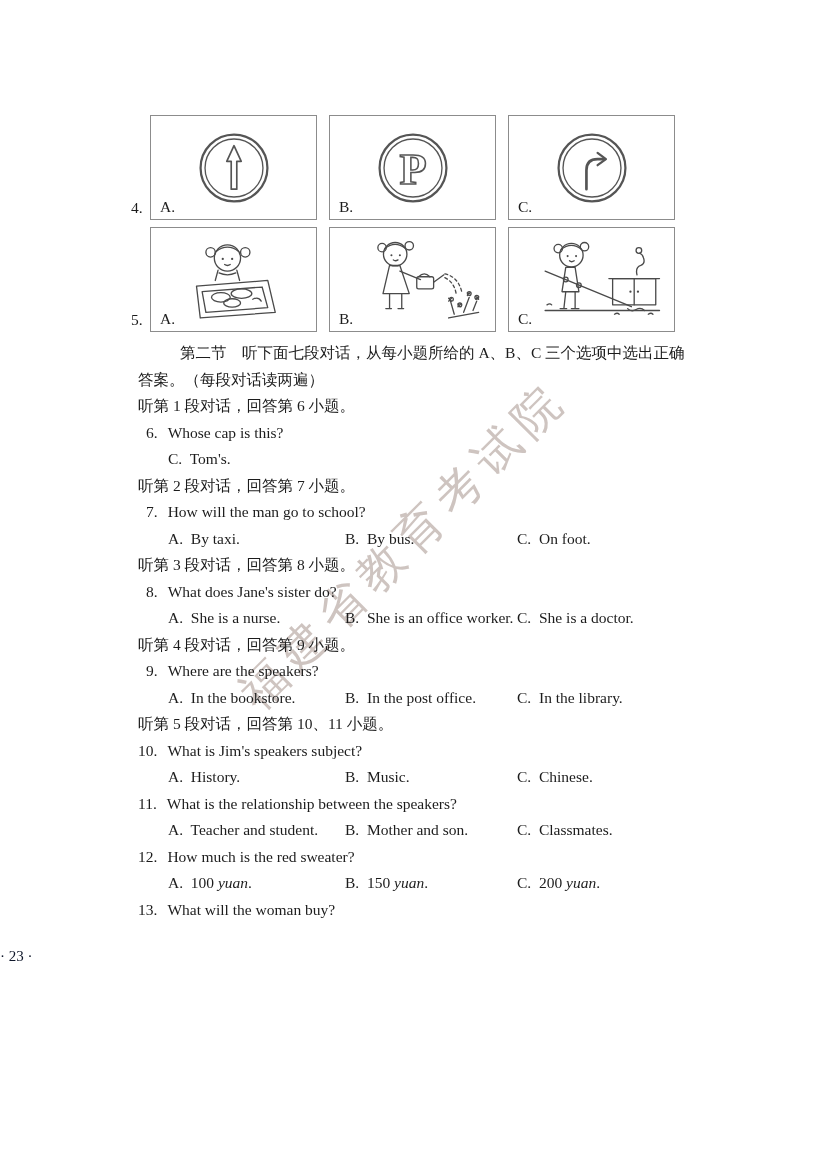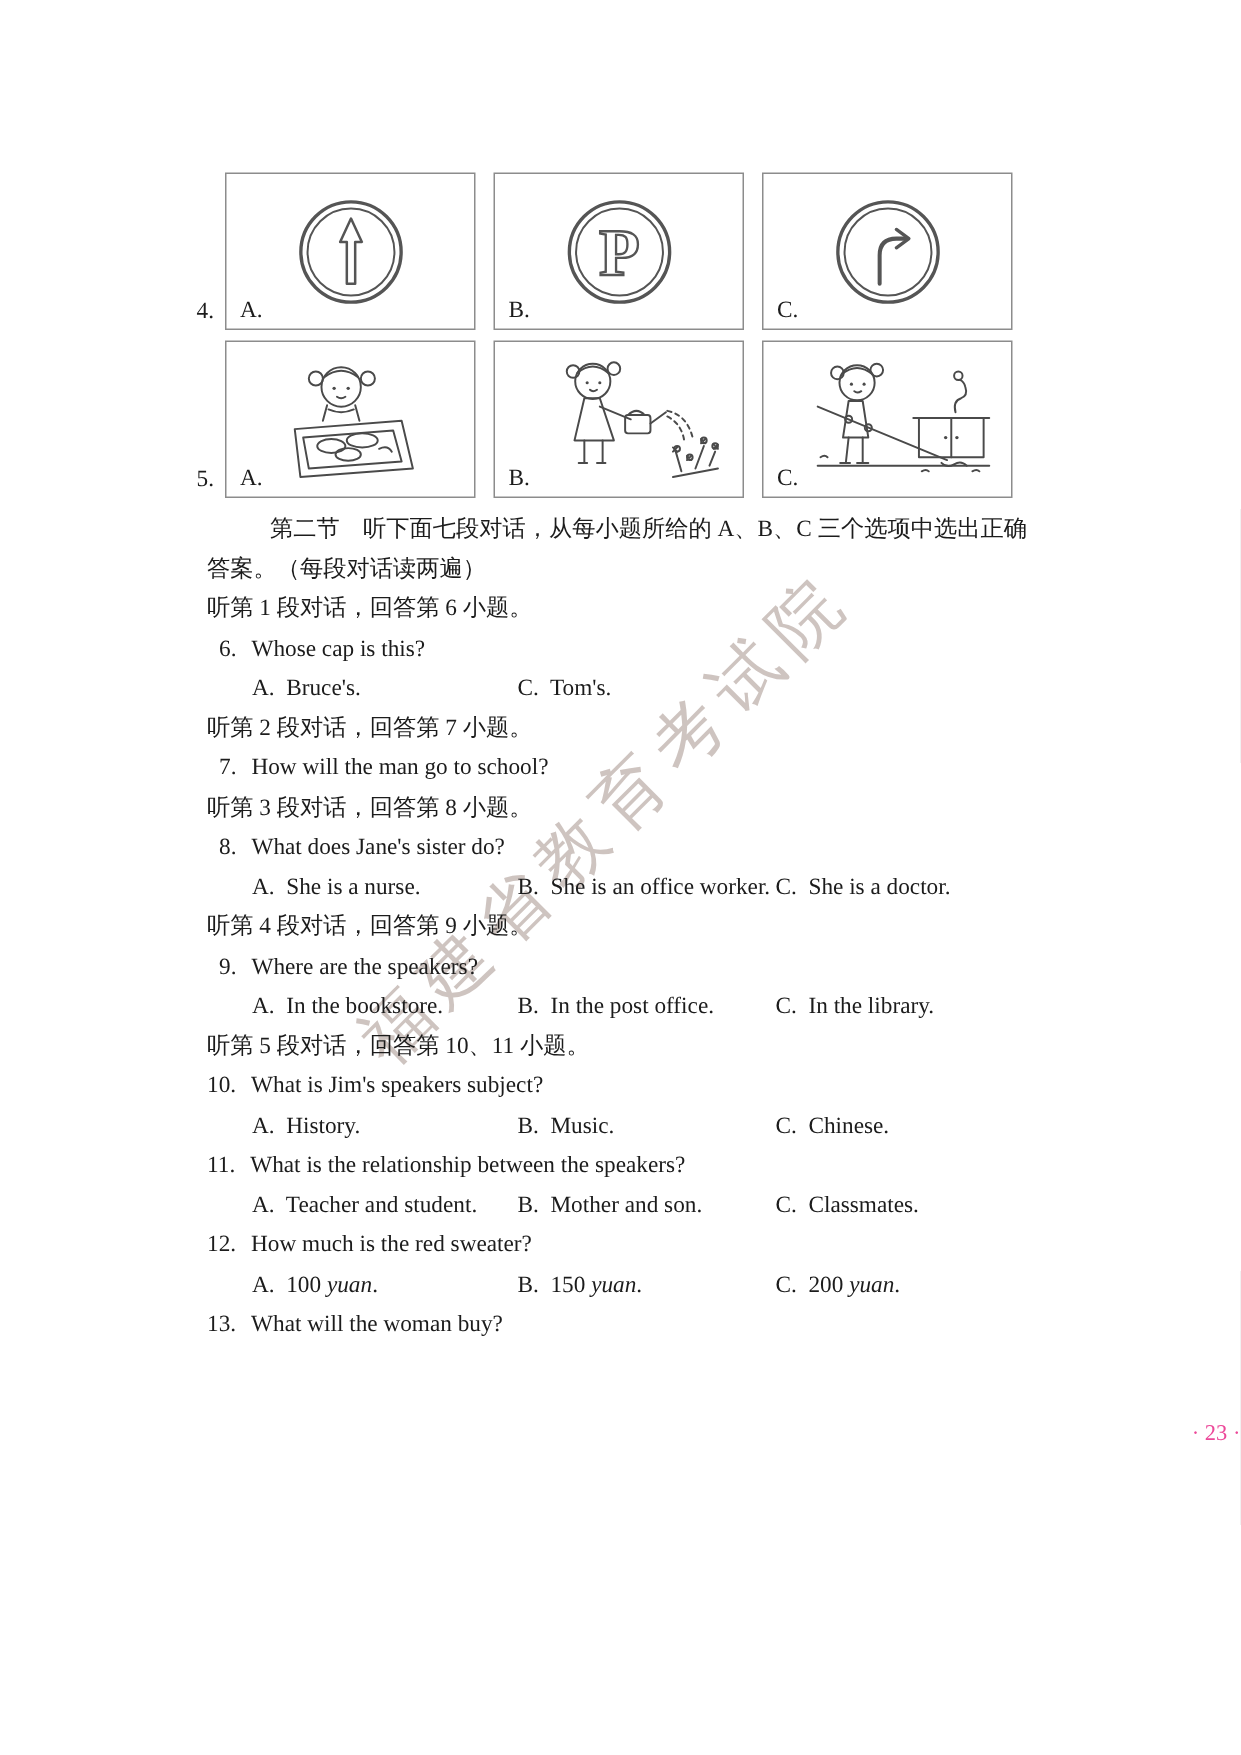--- a/index.html
+++ b/index.html
@@ -40,22 +40,22 @@
   }
   .sec { text-indent:42px; }
   .q { padding-left:8px; white-space:nowrap; }
   .q.two { padding-left:0; }
   .qnum { margin-right:10px; }
   .opts {
     display:grid; grid-template-columns:177px 172px 1fr;
     padding-left:30px; white-space:pre;
   }
   .pagenum {
-    position:absolute; left:0; right:0; top:948px; text-align:right;
-    font-size:15px; color:#ec4899; z-index:1;
+    position:absolute; left:0; right:0; top:948px; text-align:left;
+    font-size:15px; color:#0f172a; z-index:1;
   }
 </style>
 </head>
 <body>
 
 <div class="page">
 
   <div class="watermark">福建省教育考试院</div>
 
   <span class="row-num n4">4.</span>
@@ -165,28 +165,32 @@
   </div>
 
   <div class="textarea">
     <p class="sec">第二节　听下面七段对话，从每小题所给的 A、B、C 三个选项中选出正确答案。（每段对话读两遍）</p>
 
     <p class="cue">听第 1 段对话，回答第 6 小题。</p>
     <p class="q">
       <span class="qnum">6.</span><span>Whose cap is this?</span>
     </p>
     <div class="opts">
-      <span>A.  Bruce's.</span>
       <span>C.  Tom's.</span>
     </div>
 
     <p class="cue">听第 2 段对话，回答第 7 小题。</p>
     <p class="q">
       <span class="qnum">7.</span><span>How will the man go to school?</span>
     </p>
+    <div class="opts">
+      <span>A.  By taxi.</span>
+      <span>B.  By bus.</span>
+      <span>C.  On foot.</span>
+    </div>
 
     <p class="cue">听第 3 段对话，回答第 8 小题。</p>
     <p class="q">
       <span class="qnum">8.</span><span>What does Jane's sister do?</span>
     </p>
     <div class="opts">
       <span>A.  She is a nurse.</span>
       <span>B.  She is an office worker.</span>
       <span>C.  She is a doctor.</span>
     </div>

